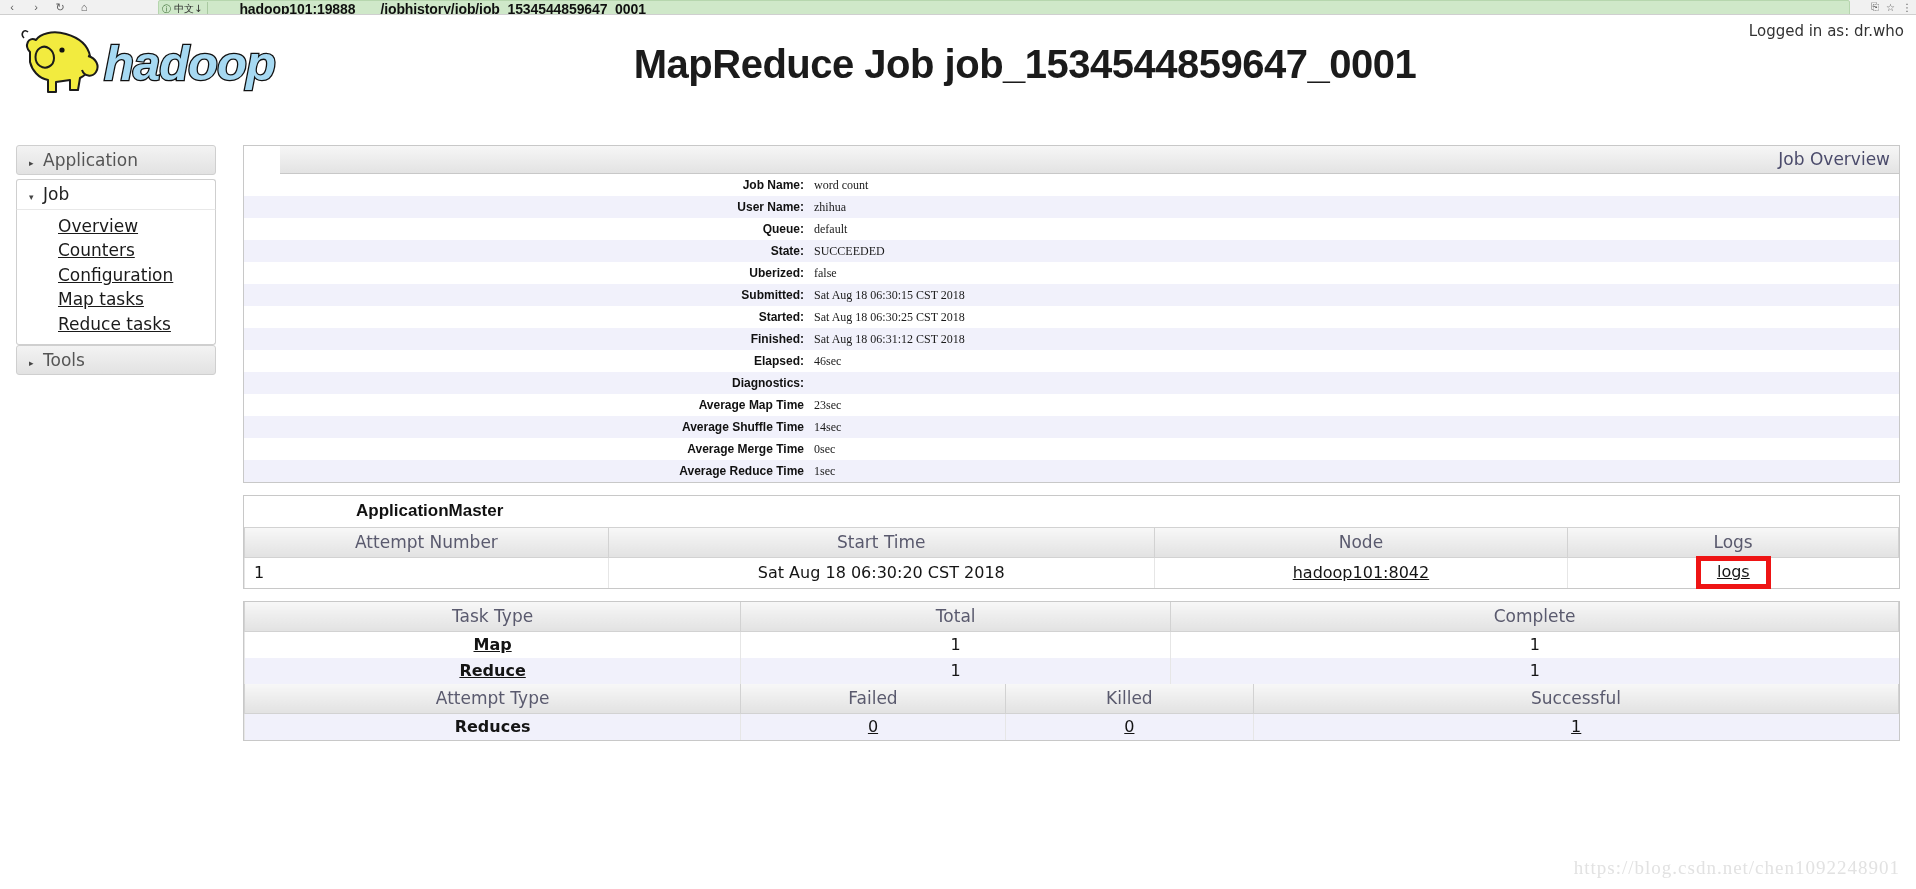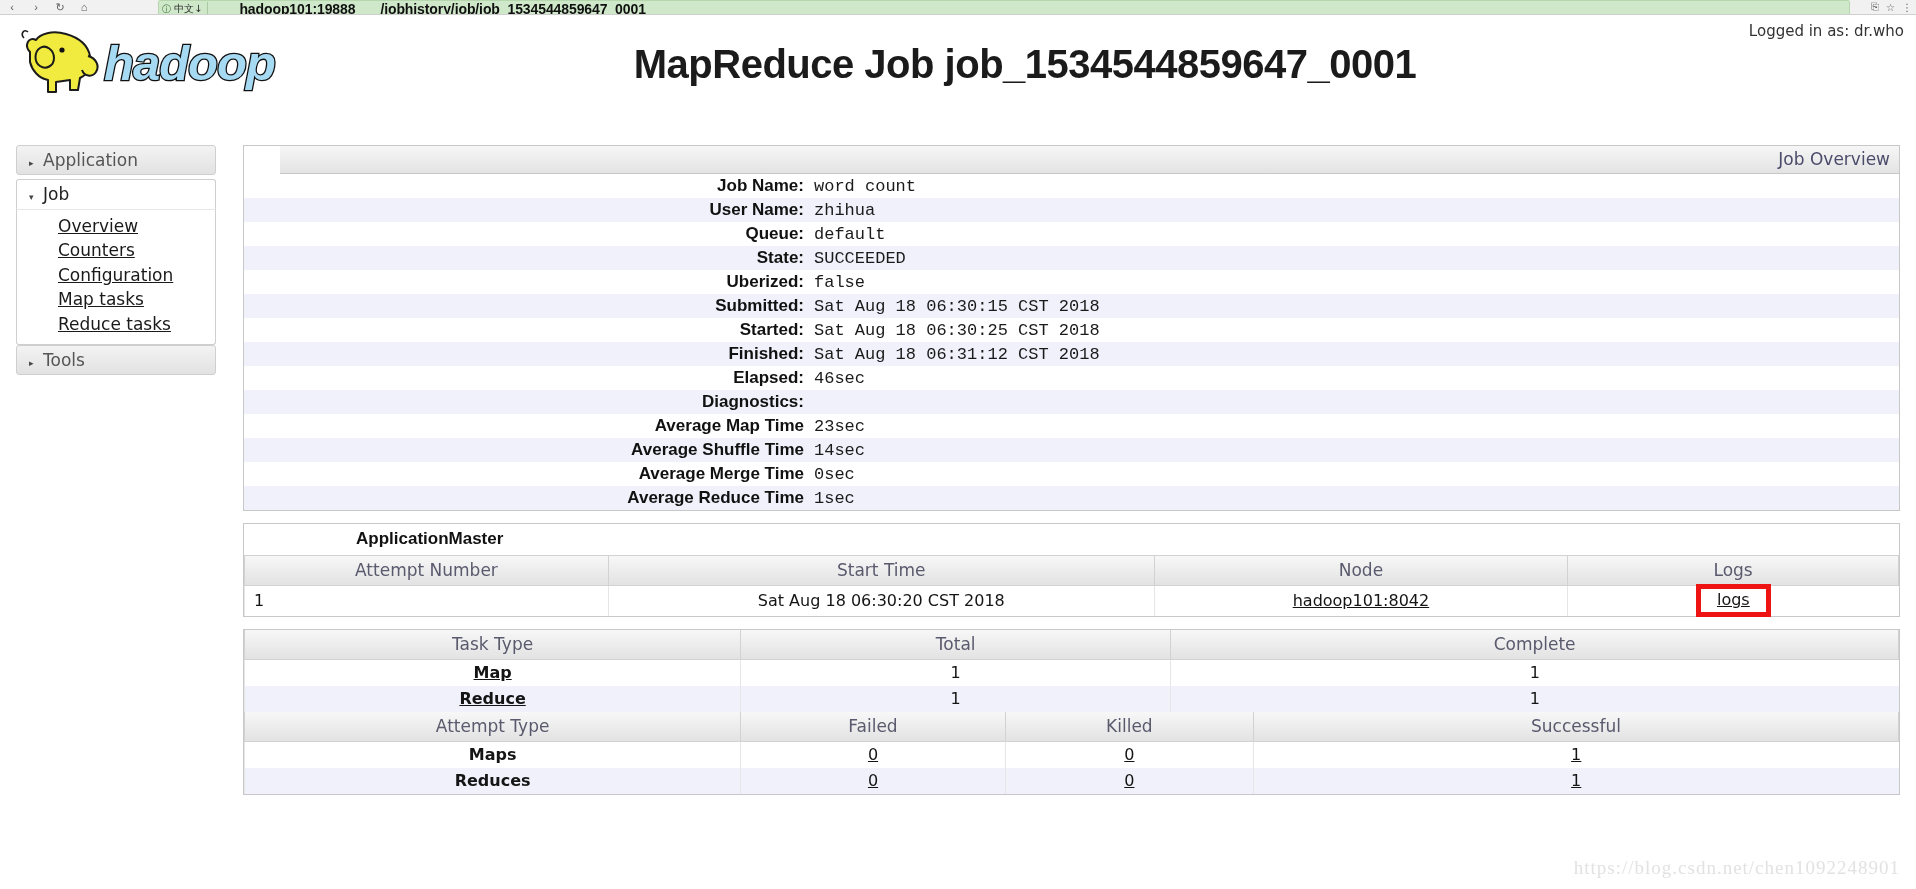--- a/index.html
+++ b/index.html
@@ -128,29 +128,29 @@
     background: linear-gradient(#f6f6f6, #e3e3e3);
     border-bottom: 1px solid #c8c8c8;
     text-align: right;
     font-size: 17px; color: #4b4b6b;
     padding: 3px 9px 4px 0;
     font-family: "DejaVu Sans", sans-serif;
     margin-left: 36px;
   }
 
   
-  #overview-table td { padding: 2px 0; font-size: 17px; height: 18px; }
+  #overview-table td { padding: 2px 0; font-size: 12px; height: 18px; }
   #overview-table tr:nth-child(even) { background: #f1f1fb; }
   #overview-table tr:nth-child(odd) { background: #ffffff; }
   .ov-label {
     text-align: right; font-weight: bold; color: #111111;
     width: 560px; padding-right: 10px !important;
     font-family: "Liberation Sans", sans-serif;
   }
-  .ov-value { text-align: left; color: #1a1a1a; font-family: Liberation Mono, monospace; }
+  .ov-value { text-align: left; color: #1a1a1a; font-family: Liberation Serif, serif; }
 
   
   .dt th {
     background: linear-gradient(#f7f7f7, #e2e2e2);
     border: 1px solid #d2d2d2;
     border-top: none;
     font-weight: normal;
     font-size: 17px;
     color: #5a5a6e;
     padding: 4px 0 5px 0;
@@ -385,32 +385,20 @@
     <table class="dt">
       <thead>
         <tr>
           <th style="width:30%">Attempt Type</th>
           <th style="width:16%">Failed</th>
           <th style="width:15%">Killed</th>
           <th style="width:39%">Successful</th>
         </tr>
       </thead>
       <tbody>
-        <tr class="odd">
-          <td class="c-center" style="font-weight:bold">Maps</td>
-          <td class="c-center">
-            <a class="lnk">0</a>
-          </td>
-          <td class="c-center">
-            <a class="lnk">0</a>
-          </td>
-          <td class="c-center">
-            <a class="lnk">1</a>
-          </td>
-        </tr>
         <tr class="even">
           <td class="c-center" style="font-weight:bold">Reduces</td>
           <td class="c-center">
             <a class="lnk">0</a>
           </td>
           <td class="c-center">
             <a class="lnk">0</a>
           </td>
           <td class="c-center">
             <a class="lnk">1</a>

